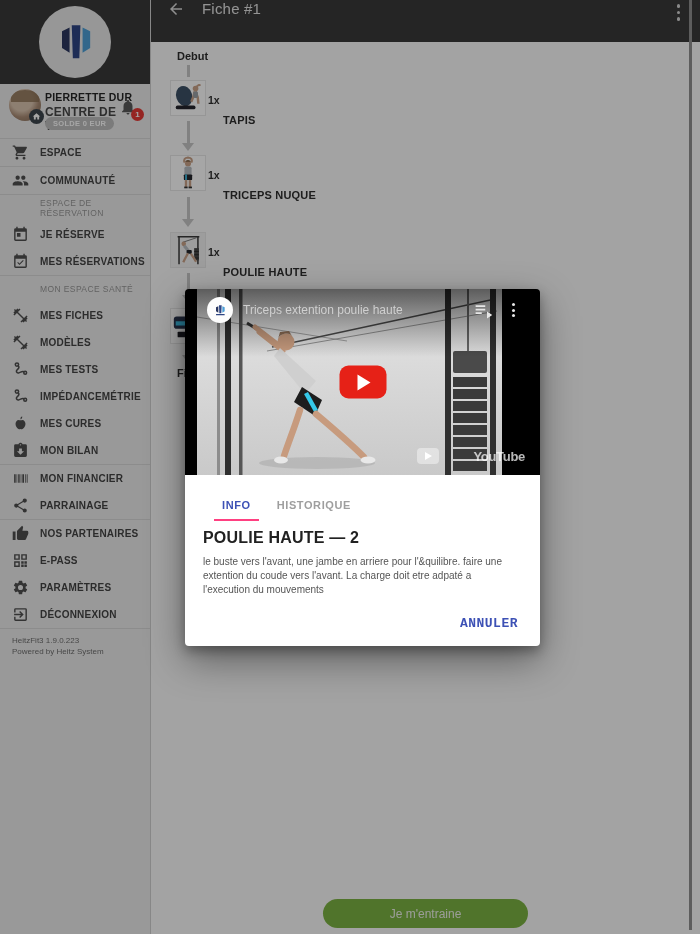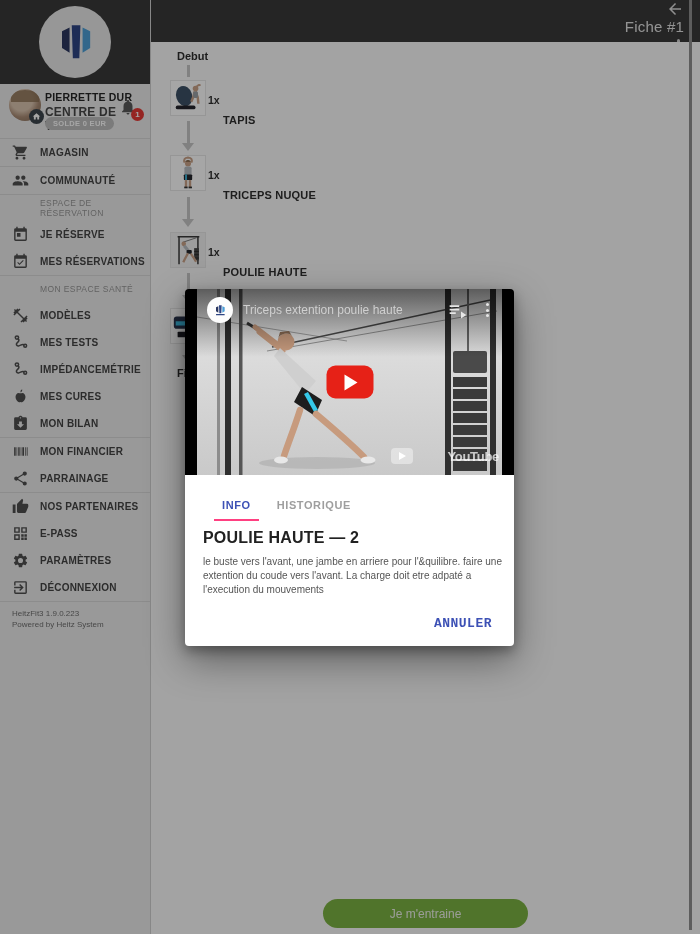--- a/index.html
+++ b/index.html
@@ -22,42 +22,42 @@
               font-size:8px;font-weight:700;display:flex;align-items:center;justify-content:center;}
   .divider{height:1px;background:#d8d8d8;}
   .menu-item{height:27px;display:flex;align-items:center;padding-left:12px;cursor:pointer;}
   .menu-item .mi-icon{width:17px;height:17px;color:#4f4f4f;flex:none;display:flex;}
   .menu-item .mi-icon svg{width:17px;height:17px;}
   .menu-label{margin-left:11px;font-size:10px;font-weight:600;color:#444;letter-spacing:.2px;white-space:nowrap;}
   .section-label{height:26px;display:flex;align-items:center;padding-left:12px;font-size:8.5px;color:#979797;letter-spacing:.4px;margin-left:28px;}
   .sidebar-footer{padding:7px 12px;font-size:8px;color:#6e6e6e;line-height:1.35;}
   
   .main{position:absolute;left:151px;top:0;right:0;bottom:0;}
-  .appbar{height:42px;background:#3a3a3a;display:flex;align-items:flex-end;padding:0 16px;box-sizing:border-box;flex-direction:column;}
+  .appbar{height:42px;background:#3a3a3a;display:flex;align-items:flex-start;padding:0 16px;box-sizing:border-box;}
   .back-btn{width:18px;height:18px;color:#dcdcdc;cursor:pointer;flex:none;display:flex;}
   .appbar-title{margin-left:17px;font-size:15px;color:#e2e2e2;letter-spacing:.2px;}
   .kebab{margin-left:auto;display:flex;flex-direction:column;gap:3px;cursor:pointer;padding:4px;}
   .kebab i{width:3.5px;height:3.5px;border-radius:50%;background:#d5d5d5;}
   .content{position:absolute;left:0;top:42px;right:0;bottom:0;background:#fafafa;}
   .flow-label{position:absolute;left:26px;font-size:11px;font-weight:700;color:#2f2f2f;}
   .ex-item{position:absolute;left:19px;width:240px;height:38px;cursor:pointer;}
   .ex-thumb{position:absolute;left:0;top:0;width:36px;height:36px;background:#fff;border:1px solid #e6e6e6;box-sizing:border-box;}
   .ex-thumb svg{width:34px;height:34px;display:block;}
   .ex-name{position:absolute;left:53px;top:-2px;font-size:11px;font-weight:700;color:#2f2f2f;letter-spacing:.2px;white-space:nowrap;margin-top:36px;}
   .ex-sets{position:absolute;left:38px;top:14px;font-size:10.5px;font-weight:700;color:#2f2f2f;}
   .tl-seg{position:absolute;left:36px;width:3px;background:#c6c6c6;}
   .tl-arrow{position:absolute;left:31px;width:13px;}
   .tl-arrow .line{position:absolute;left:5px;top:0;bottom:7px;width:3px;background:#c6c6c6;}
   .tl-arrow .head{position:absolute;left:0;bottom:0;width:0;height:0;border-left:6.5px solid transparent;border-right:6.5px solid transparent;border-top:8px solid #c6c6c6;}
   .train-btn{position:absolute;left:172px;top:857px;width:205px;height:29px;border-radius:15px;background:#7cb342;border:none;
              color:#eef2ea;font-size:12px;font-family:"Liberation Sans",sans-serif;cursor:pointer;}
   .scrollbar{position:absolute;right:8px;top:0;width:3px;height:930px;background:#8f8f8f;z-index:5;}
   
   .overlay{position:absolute;inset:0;background:rgba(0,0,0,.35);z-index:10;}
-  .dialog{position:absolute;left:185px;top:289px;width:329px;height:357px;background:#fff;border-radius:4px;z-index:20;
+  .dialog{position:absolute;left:185px;top:289px;width:355px;height:357px;background:#fff;border-radius:4px;z-index:20;
           box-shadow:0 14px 38px rgba(0,0,0,.42),0 5px 12px rgba(0,0,0,.3);}
   .video{position:relative;height:186px;background:#000;border-radius:4px 4px 0 0;overflow:hidden;}
   .scene{position:absolute;left:12px;top:0;width:305px;height:186px;}
   .video-grad{position:absolute;left:0;right:0;top:0;height:68px;background:linear-gradient(rgba(0,0,0,.6),rgba(0,0,0,0));}
   .video-head{position:absolute;left:12px;right:12px;top:0;display:flex;align-items:center;padding:8px 10px;}
   .vlogo{width:26px;height:26px;border-radius:50%;background:#fdfdfd;flex:none;display:flex;align-items:center;justify-content:center;}
   .vtitle{margin-left:10px;font-size:12px;color:#cfcfcf;flex:1;white-space:nowrap;overflow:hidden;}
   .playlist-icon{width:21px;height:21px;color:#e6e6e6;flex:none;display:flex;cursor:pointer;}
   .vkebab{margin-left:15px;display:flex;flex-direction:column;gap:2.5px;cursor:pointer;padding:3px;}
   .vkebab i{width:3px;height:3px;border-radius:50%;background:#e6e6e6;}
@@ -115,21 +115,21 @@
     </div>
 
     <div class="divider"></div>
 
     <div class="menu-item">
       <span class="mi-icon">
           <svg viewBox="0 0 24 24" fill="currentColor">
             <path d="M7 18c-1.1 0-2 .9-2 2s.9 2 2 2 2-.9 2-2-.9-2-2-2zM1 2v2h2l3.6 7.59-1.35 2.45c-.16.28-.25.61-.25.96 0 1.1.9 2 2 2h12v-2H7.42c-.14 0-.25-.11-.25-.25l.03-.12.9-1.63h7.45c.75 0 1.41-.41 1.75-1.03l3.58-6.49A1 1 0 0 0 20 4H5.21l-.94-2H1zm16 16c-1.1 0-2 .9-2 2s.9 2 2 2 2-.9 2-2-.9-2-2-2z"></path>
           </svg>
         </span>
-      <span class="menu-label">MAGASIN</span>
+      <span class="menu-label">ESPACE</span>
     </div>
     <div class="divider"></div>
     <div class="menu-item">
       <span class="mi-icon">
           <svg viewBox="0 0 24 24" fill="currentColor">
             <path d="M16 11c1.66 0 2.99-1.34 2.99-3S17.66 5 16 5s-3 1.34-3 3 1.34 3 3 3zm-8 0c1.66 0 2.99-1.34 2.99-3S9.66 5 8 5 5 6.34 5 8s1.34 3 3 3zm0 2c-2.33 0-7 1.17-7 3.5V19h14v-2.5C15 14.17 10.33 13 8 13zm8 0c-.29 0-.62.02-.97.05 1.16.84 1.97 1.97 1.97 3.45V19h6v-2.5c0-2.33-4.67-3.5-7-3.5z"></path>
           </svg>
         </span>
       <span class="menu-label">COMMUNAUTÉ</span>
     </div>
@@ -150,20 +150,28 @@
           <svg viewBox="0 0 24 24" fill="currentColor">
             <path d="M16.53 11.06 15.47 10l-4.88 4.88-2.12-2.12-1.06 1.06L10.59 17l5.94-5.94zM19 3h-1V1h-2v2H8V1H6v2H5a2 2 0 0 0-2 2l0 14a2 2 0 0 0 2 2h14a2 2 0 0 0 2-2V5a2 2 0 0 0-2-2zm0 16H5V8h14v11z"></path>
           </svg>
         </span>
       <span class="menu-label">MES RÉSERVATIONS</span>
     </div>
     <div class="divider"></div>
 
     <div class="section-label">MON ESPACE SANTÉ</div>
 
+    <div class="menu-item">
+      <span class="mi-icon">
+          <svg viewBox="0 0 24 24" fill="currentColor">
+            <path d="M20.57 14.86 22 13.43 20.57 12 17 15.57 8.43 7 12 3.43 10.57 2 9.14 3.43 7.71 2 5.57 4.14 4.14 2.71 2.71 4.14l1.43 1.43L2 7.71l1.43 1.43L2 10.57 3.43 12 7 8.43 15.57 17 12 20.57 13.43 22l1.43-1.43L16.29 22l2.14-2.14 1.43 1.43 1.43-1.43-1.43-1.43L22 16.29z"></path>
+          </svg>
+        </span>
+      <span class="menu-label">MES FICHES</span>
+    </div>
     <div class="menu-item">
       <span class="mi-icon">
           <svg viewBox="0 0 24 24" fill="currentColor">
             <path d="M20.57 14.86 22 13.43 20.57 12 17 15.57 8.43 7 12 3.43 10.57 2 9.14 3.43 7.71 2 5.57 4.14 4.14 2.71 2.71 4.14l1.43 1.43L2 7.71l1.43 1.43L2 10.57 3.43 12 7 8.43 15.57 17 12 20.57 13.43 22l1.43-1.43L16.29 22l2.14-2.14 1.43 1.43 1.43-1.43-1.43-1.43L22 16.29z"></path>
           </svg>
         </span>
       <span class="menu-label">MODÈLES</span>
     </div>
     <div class="menu-item">
       <span class="mi-icon">

